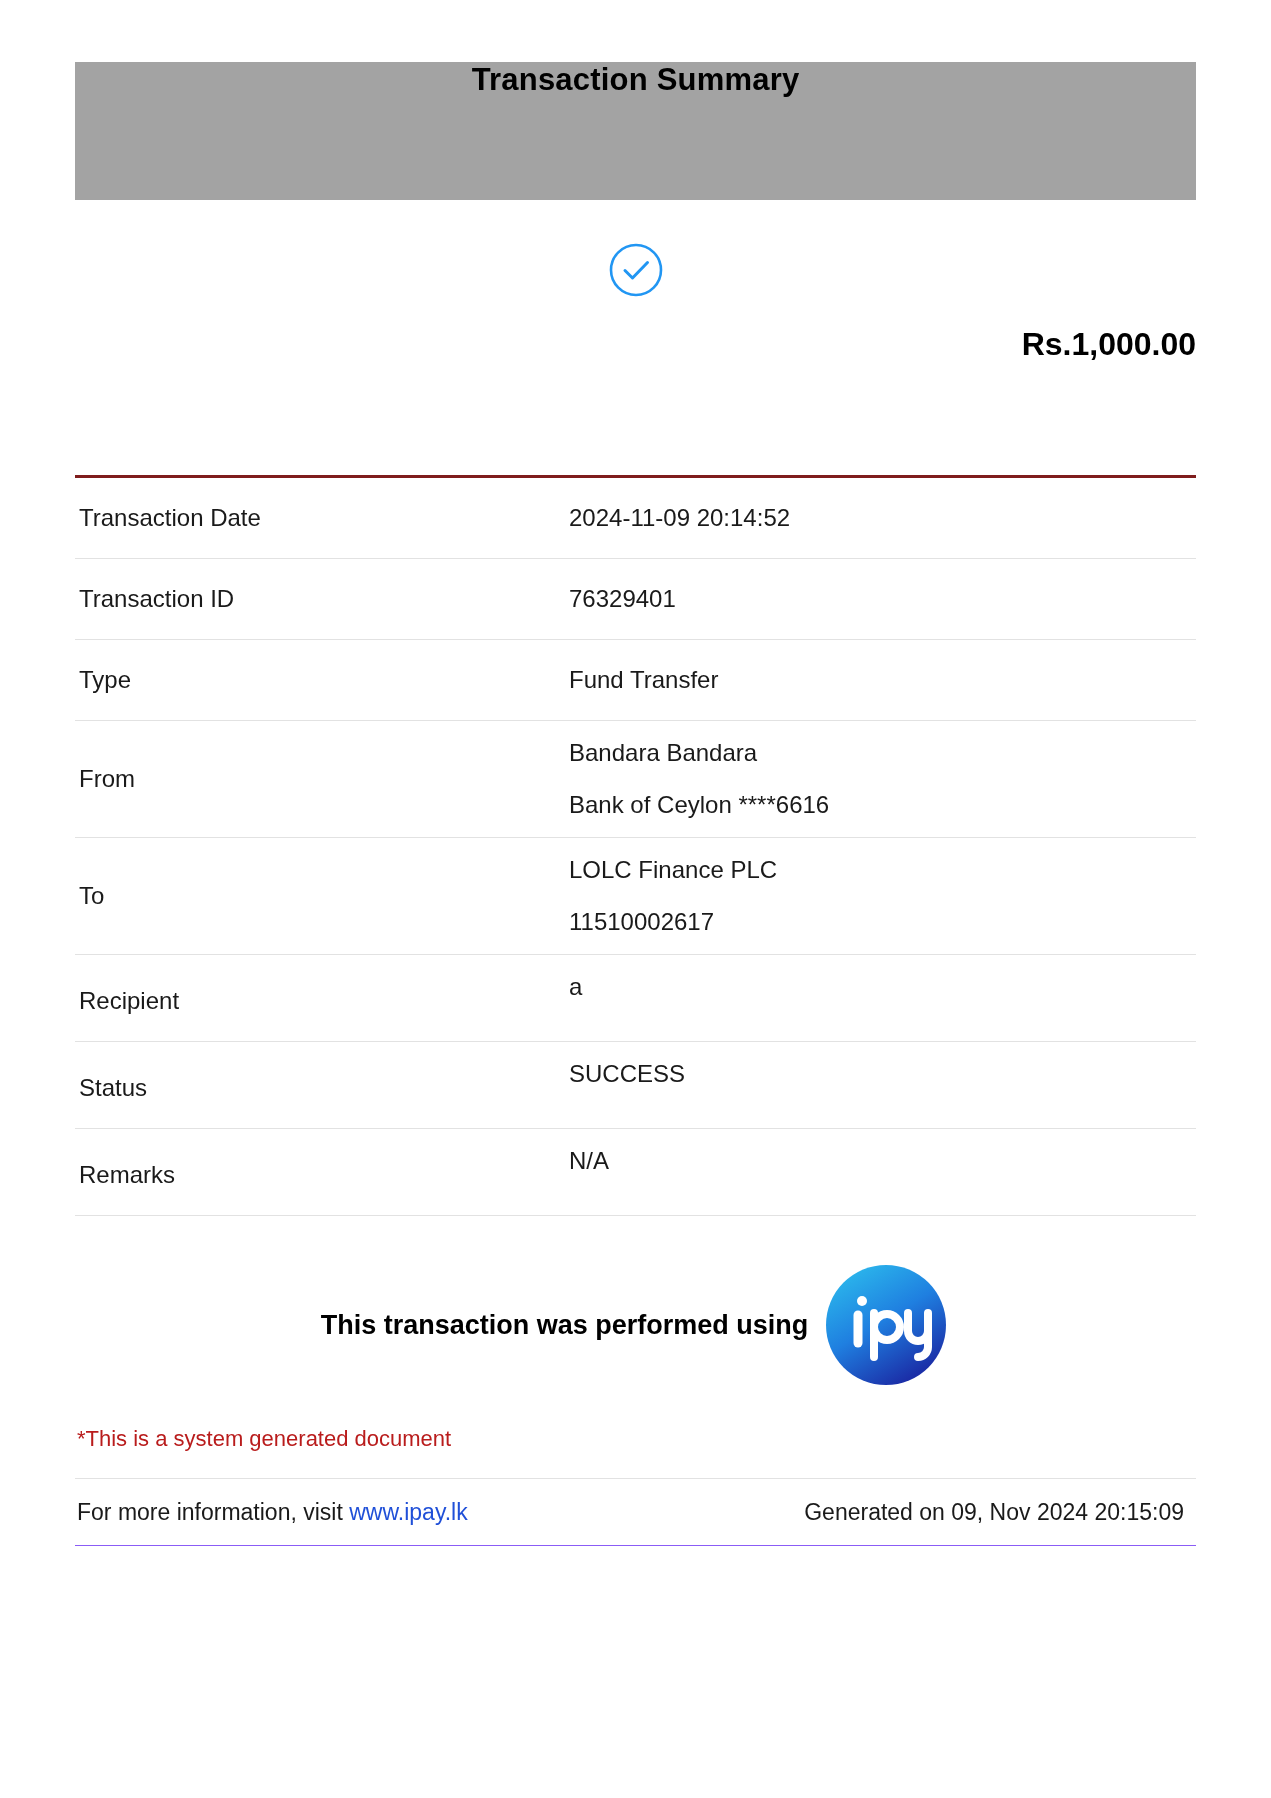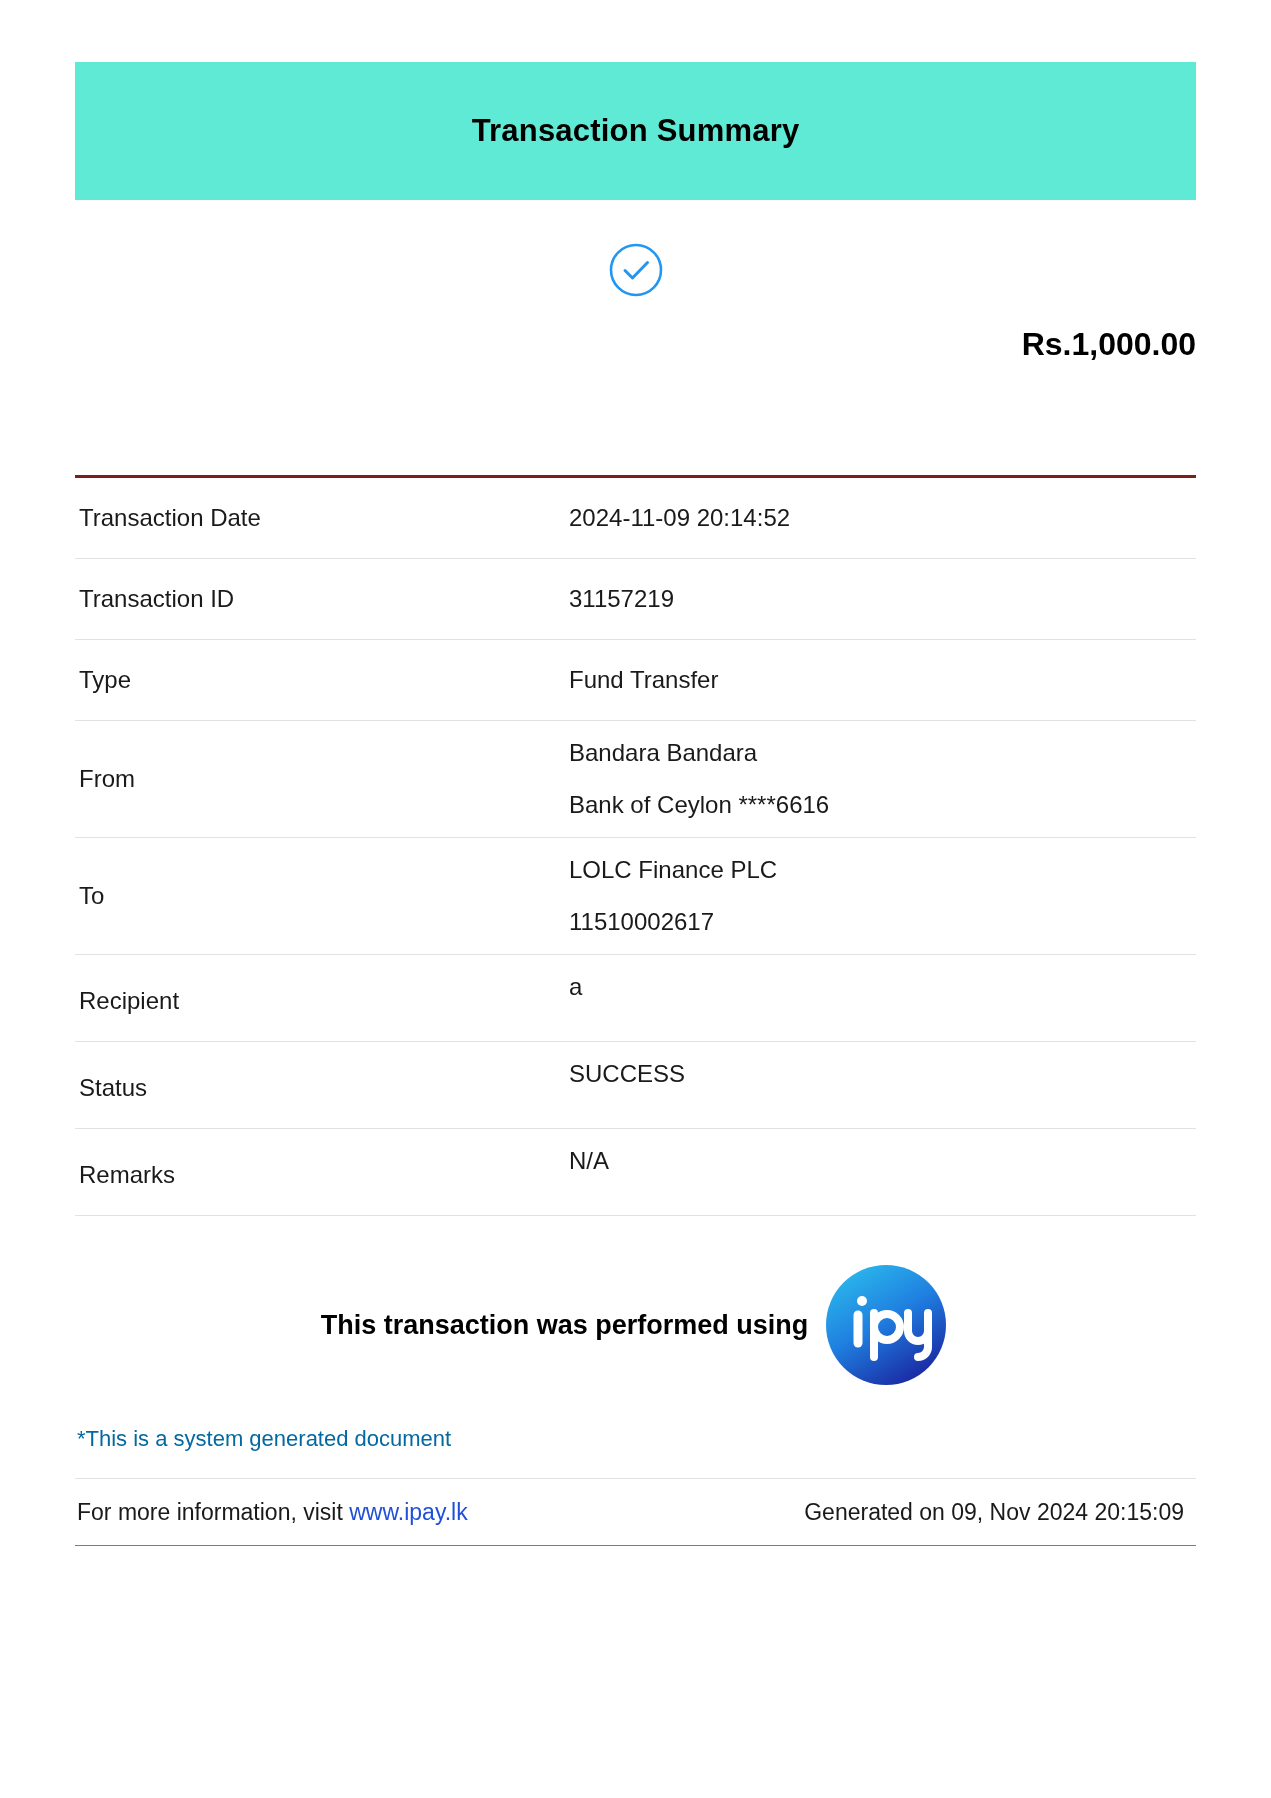--- a/index.html
+++ b/index.html
@@ -21,24 +21,23 @@
     box-sizing: border-box;
     padding: 0;
   }
   .sheet {
     position: absolute;
     left: 75px;
     top: 62px;
     width: 1121px;
   }
   .title-bar {
-    background: #5eead4;
+    background: #a3a3a3;
     height: 138px;
     display: flex;
-    align-items: center;
     justify-content: center;
   }
   .title-bar h1 {
     margin: 0;
     font-size: 31px;
     font-weight: bold;
     letter-spacing: 0.2px;
     color: #000;
   }
   .check-wrap {
@@ -112,21 +111,21 @@
     color: #000;
   }
   .ipay-logo {
     width: 128px;
     height: 128px;
     margin-left: 14px;
   }
   .sysgen {
     margin-top: 36px;
     font-size: 22px;
-    color: #0369a1;
+    color: #b91c1c;
     padding-left: 2px;
   }
   .footer {
     margin-top: 26px;
     border-top: 1px solid #e2e2e2;
     border-bottom: 1px solid #8b5cf6;
     height: 66px;
     display: flex;
     align-items: center;
     justify-content: space-between;
@@ -160,21 +159,21 @@
     <div class="amount">Rs.1,000.00</div>
 
     <table class="table">
       <tbody>
         <tr>
           <td class="label">Transaction Date</td>
           <td class="value">2024-11-09 20:14:52</td>
         </tr>
         <tr>
           <td class="label">Transaction ID</td>
-          <td class="value">31157219</td>
+          <td class="value">76329401</td>
         </tr>
         <tr>
           <td class="label">Type</td>
           <td class="value">Fund Transfer</td>
         </tr>
         <tr class="two-line">
           <td class="label">From</td>
           <td class="value">
             <div class="line1">Bandara Bandara</div>
             <div class="line2">Bank of Ceylon ****6616</div>

